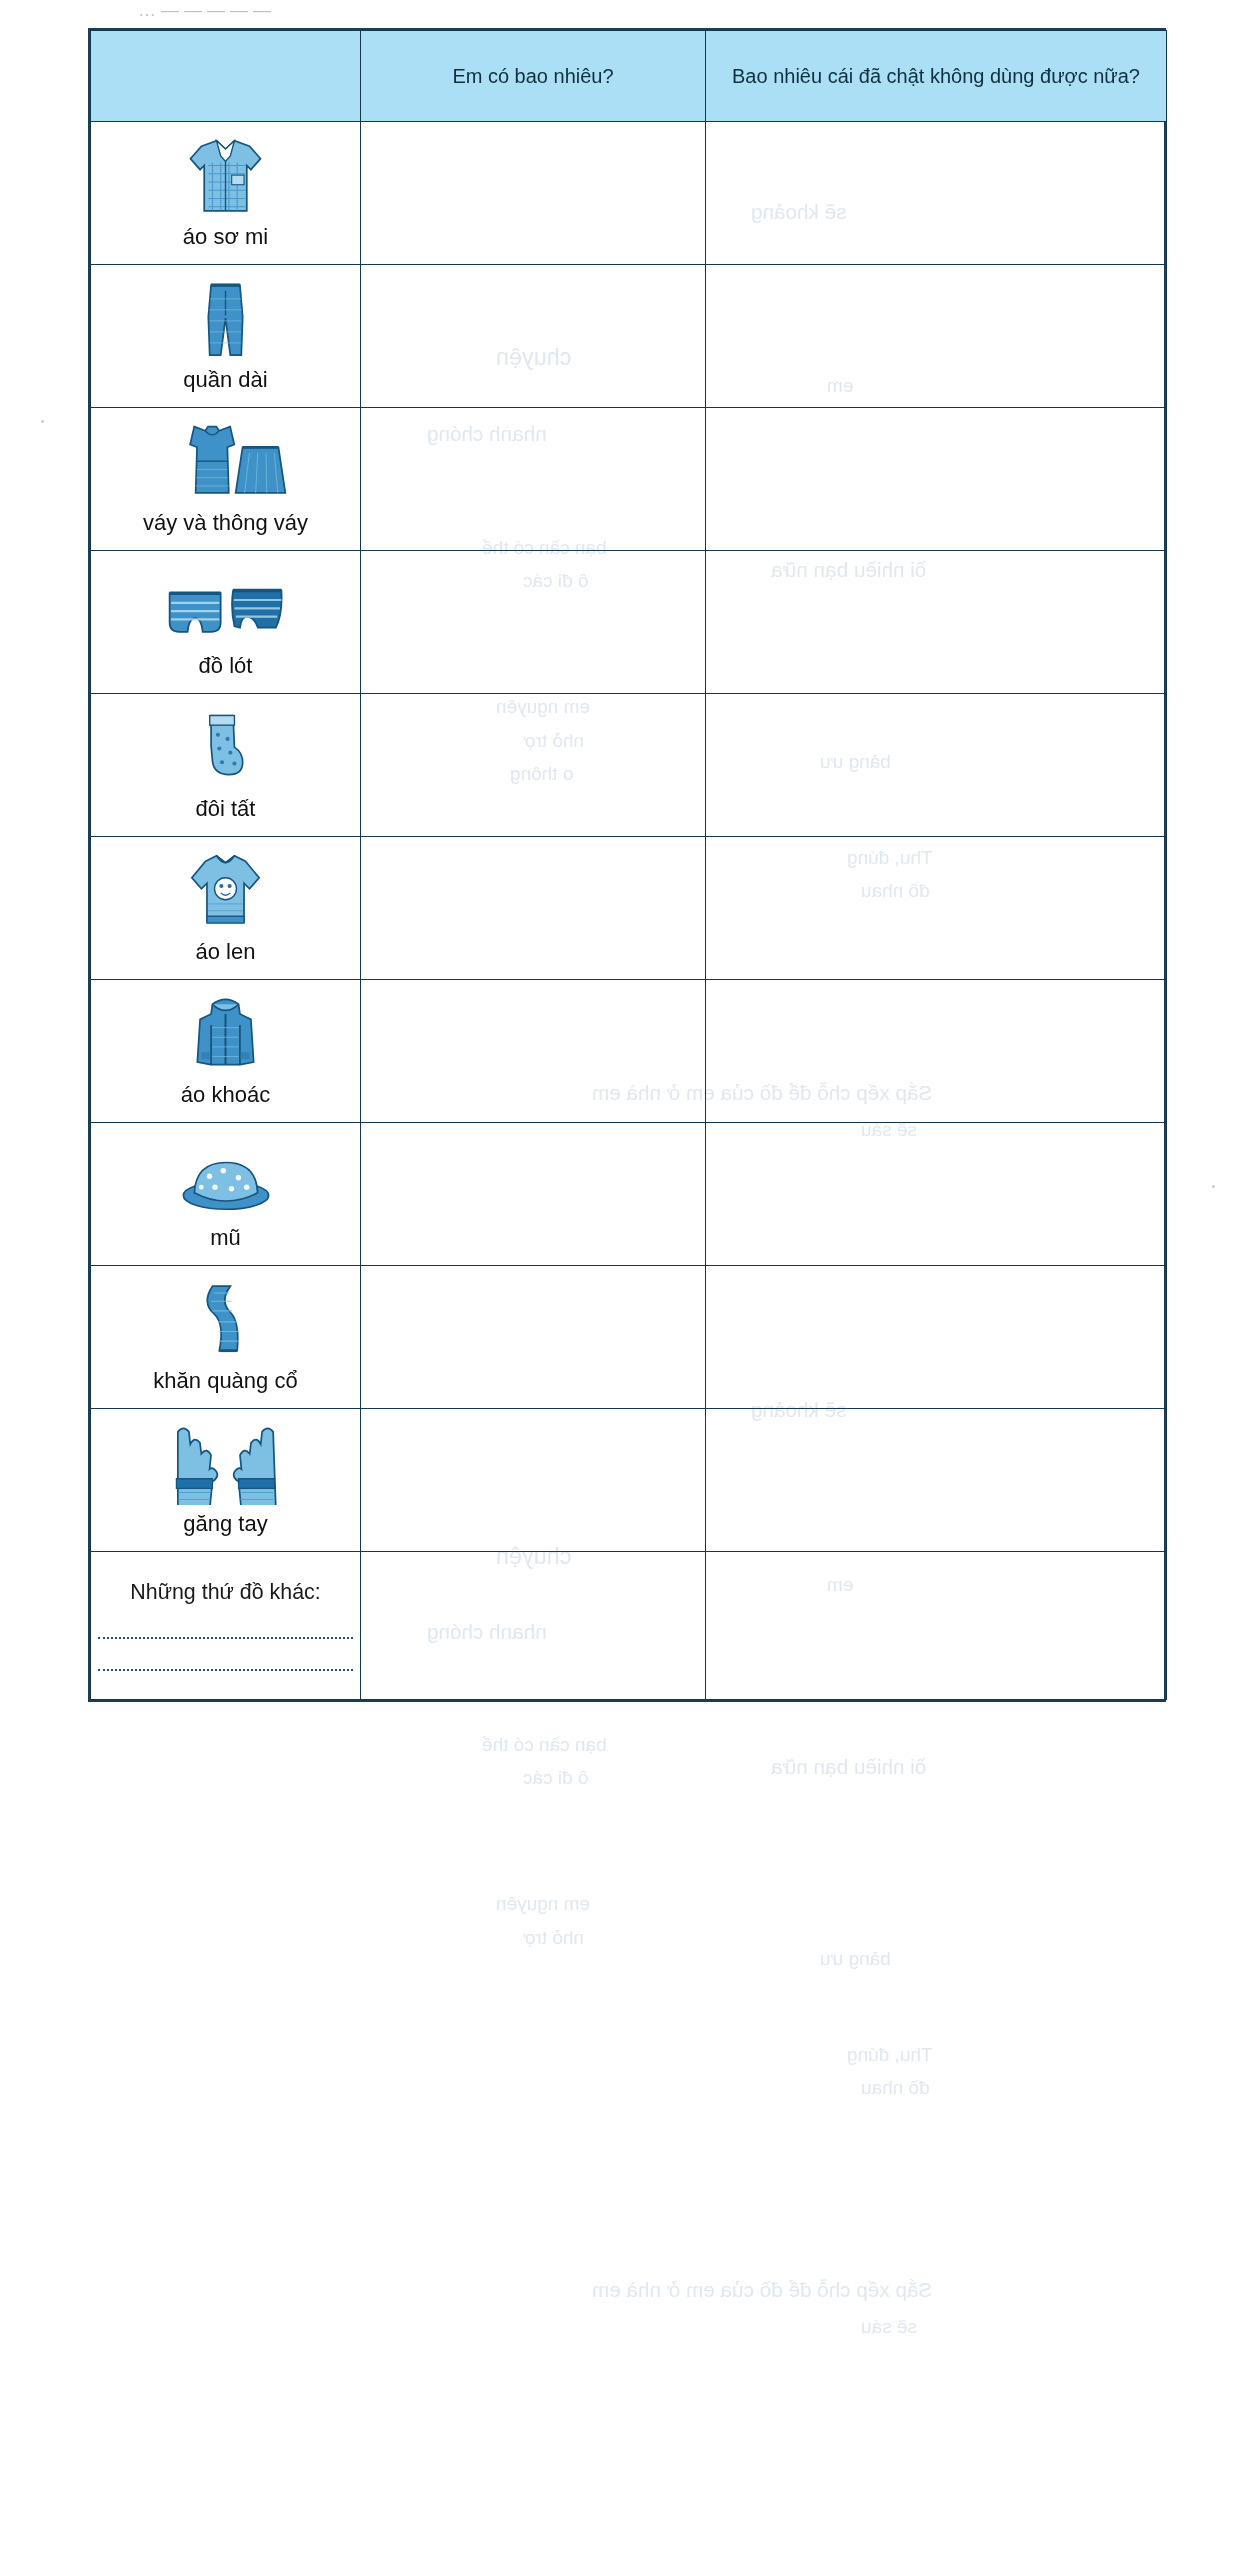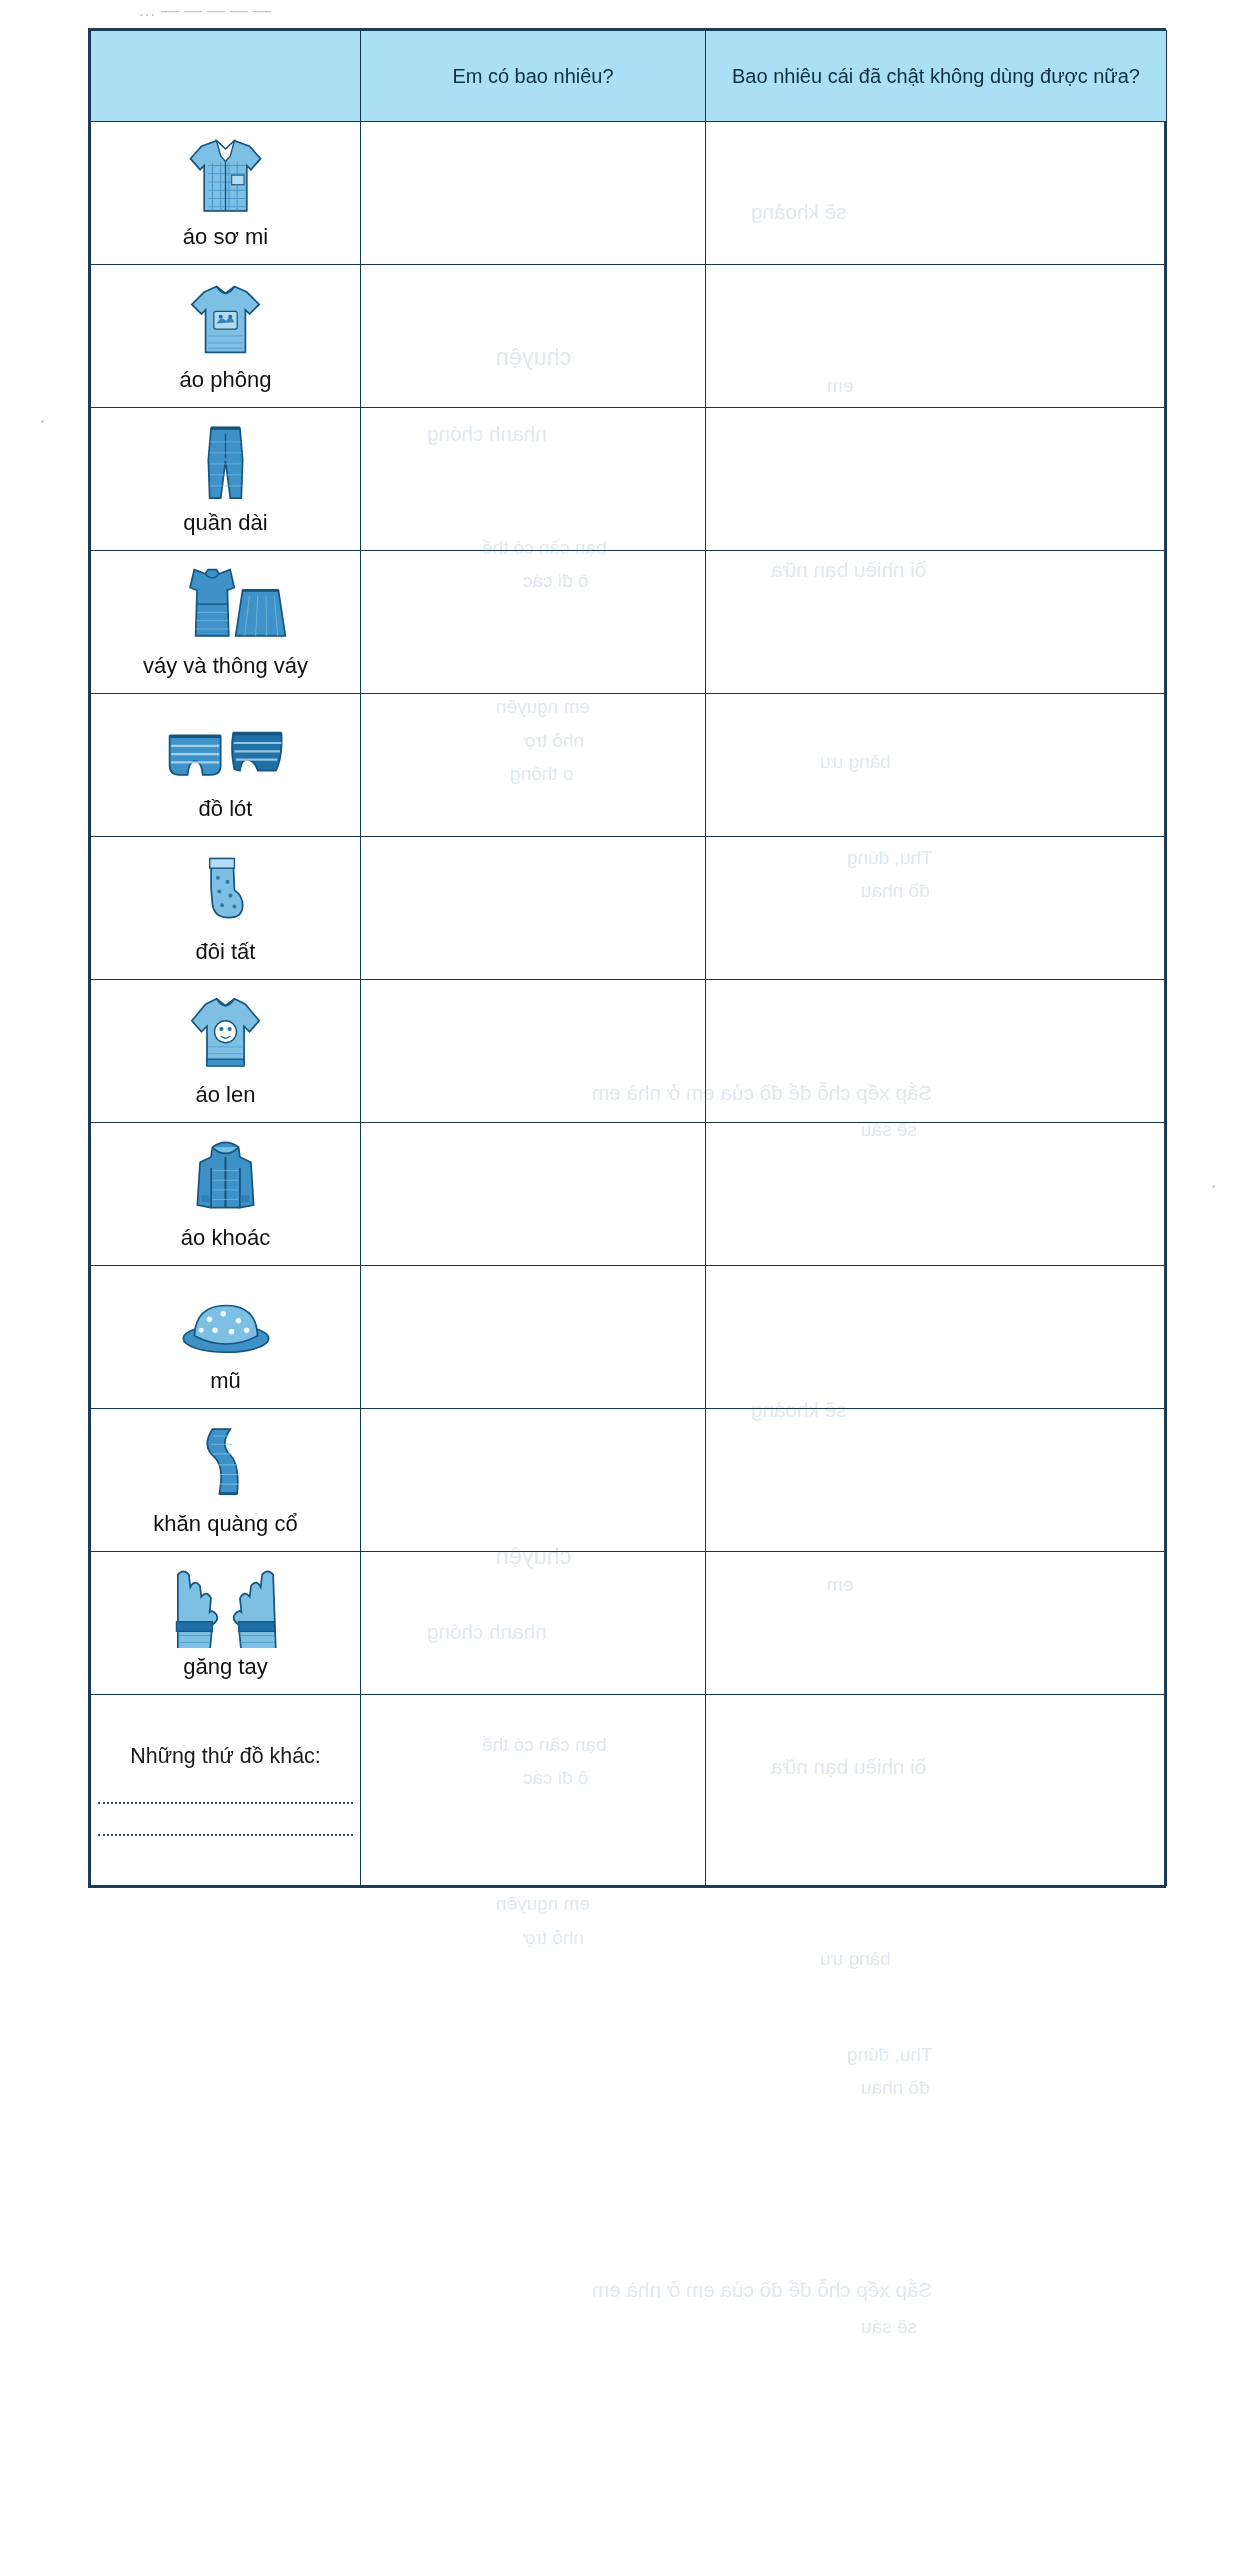--- a/index.html
+++ b/index.html
@@ -64,21 +64,21 @@
     color: #10303f;
     line-height: 1.3;
     text-align: center;
     padding: 4.1px 6.9px;
   }
   th.col-item { width: 269px; }
   th.col-have { width: 344px; }
   th.col-tight { width: 460px; }
 
   tbody tr { height: 143px; }
-  tbody tr.tall { height: 191px; }
+  tbody tr.tall { height: 148px; }
 
   td.item-cell {
     text-align: center;
     padding: 5.5px 2.8px 6.9px 2.8px;
   }
   .icon-wrap {
     height: 83px;
     display: flex;
     align-items: flex-end;
     justify-content: center;
@@ -192,40 +192,20 @@
               </div>
               <div class="item-label">áo sơ mi</div>
             </td>
             <td class="blank-cell"></td>
             <td class="blank-cell"></td>
           </tr>
           <tr>
             <td class="item-cell">
               <div class="icon-wrap">
                 <svg width="103" height="83" viewBox="0 0 150 120">
-     <path d="M44 20 L62 12 L75 22 L88 12 L106 20 L124 38 L110 52 L104 46 L104 108 L46 108 L46 46 L40 52 L26 38 Z" fill="#7dc0e4" stroke="#15557f" stroke-width="2.5"></path>
-     <path d="M62 12 Q75 32 88 12" fill="none" stroke="#15557f" stroke-width="2.5"></path>
-     <rect x="58" y="48" width="34" height="26" rx="3" fill="#b4dcf0" stroke="#15557f" stroke-width="1.8"></rect>
-     <path d="M62 66 q6 -12 14 -4 q6 -10 12 2" fill="#1f6fa8" opacity=".8"></path>
-     <circle cx="68" cy="56" r="3" fill="#1f6fa8"></circle>
-                  <circle cx="82" cy="56" r="3" fill="#1f6fa8"></circle>
-     <g stroke="#3f92c8" stroke-width="1.4" opacity=".7">
-       <path d="M50 84 H100 M50 94 H100 M50 102 H100"></path>
-     </g>
-   </svg>
-              </div>
-              <div class="item-label">áo phông</div>
-            </td>
-            <td class="blank-cell"></td>
-            <td class="blank-cell"></td>
-          </tr>
-          <tr>
-            <td class="item-cell">
-              <div class="icon-wrap">
-                <svg width="103" height="83" viewBox="0 0 150 120">
      <path d="M54 10 H96 L100 56 L98 112 L82 112 L75 58 L68 112 L52 112 L50 56 Z" fill="#3f92c8" stroke="#15557f" stroke-width="2.5"></path>
      <path d="M54 10 H96" stroke="#15557f" stroke-width="5"></path>
      <path d="M75 18 V54" stroke="#15557f" stroke-width="2"></path>
      <g stroke="#7dc0e4" stroke-width="1.3" opacity=".7">
        <path d="M52 30 H98 M51 46 H99 M52 62 H98 M52 78 H98 M52 94 H98"></path>
      </g>
    </svg>
               </div>
               <div class="item-label">quần dài</div>
             </td>

